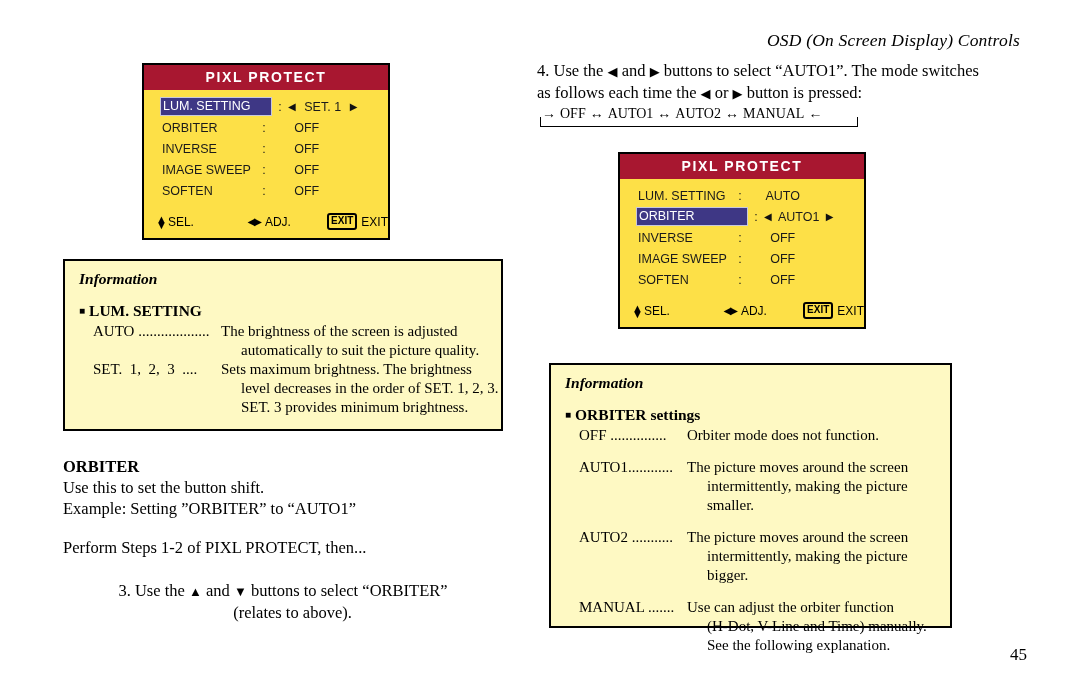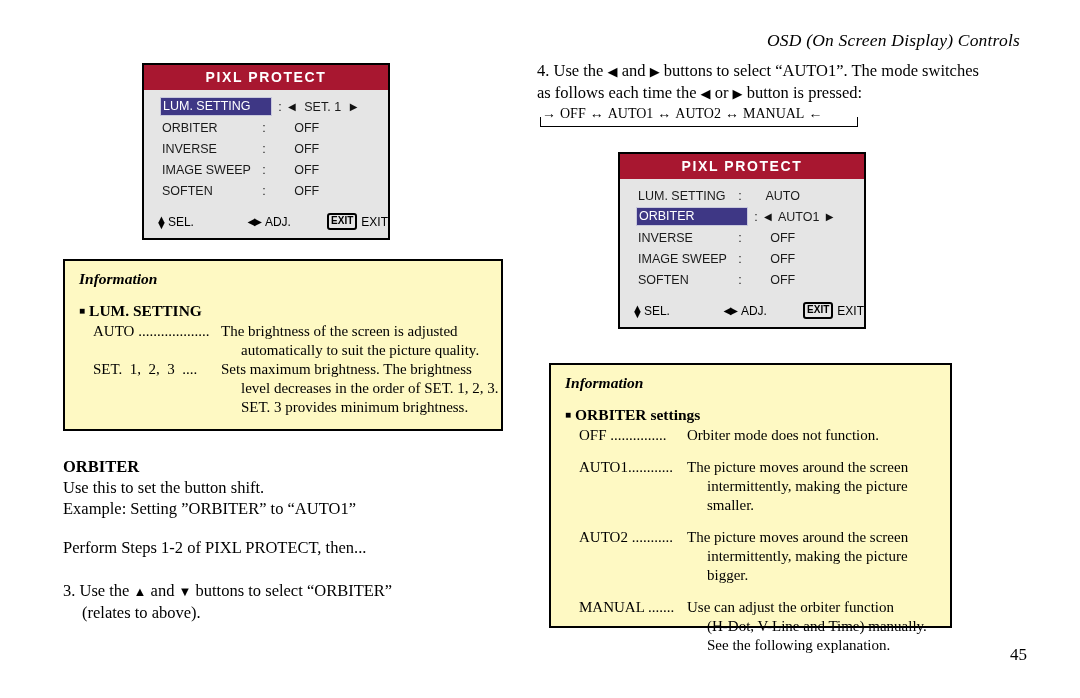--- a/index.html
+++ b/index.html
@@ -20,21 +20,21 @@
     left: 0; top: 30px; width: 1020px;
     text-align: right;
     font-style: italic;
     font-size: 17.5px;
     letter-spacing: .2px;
   }
 
   
   .osd {
     border: 2px solid #000;
-    background: #e5e5e5;
+    background: #fde047;
     box-sizing: border-box;
     font-family: "Liberation Sans", sans-serif;
   }
   .osd-header {
     background: #a81730;
     color: #fff;
     font-weight: bold;
     font-size: 14px;
     letter-spacing: 1.6px;
     text-align: center;
@@ -119,21 +119,21 @@
     font-size: 15px;
     margin-left: 28px;
     line-height: 19px;
   }
   .def-term { white-space: pre; }
   .def-desc { flex: 1; }
   .gap { height: 13px; }
 
   
   .copy { font-size: 16.5px; line-height: 21px; }
-  .hang { padding-left: 19px; text-indent: -19px; }
+  .hang { padding-left: 19px; text-indent: -19px; text-align: center; }
 
   
   #cycle-diagram {
     font-size: 14px;
     font-family: "Liberation Serif", serif;
     white-space: nowrap;
   }
   #cycle-diagram .cyc-box {
     border: 1.5px solid #000;
     border-top: none;

